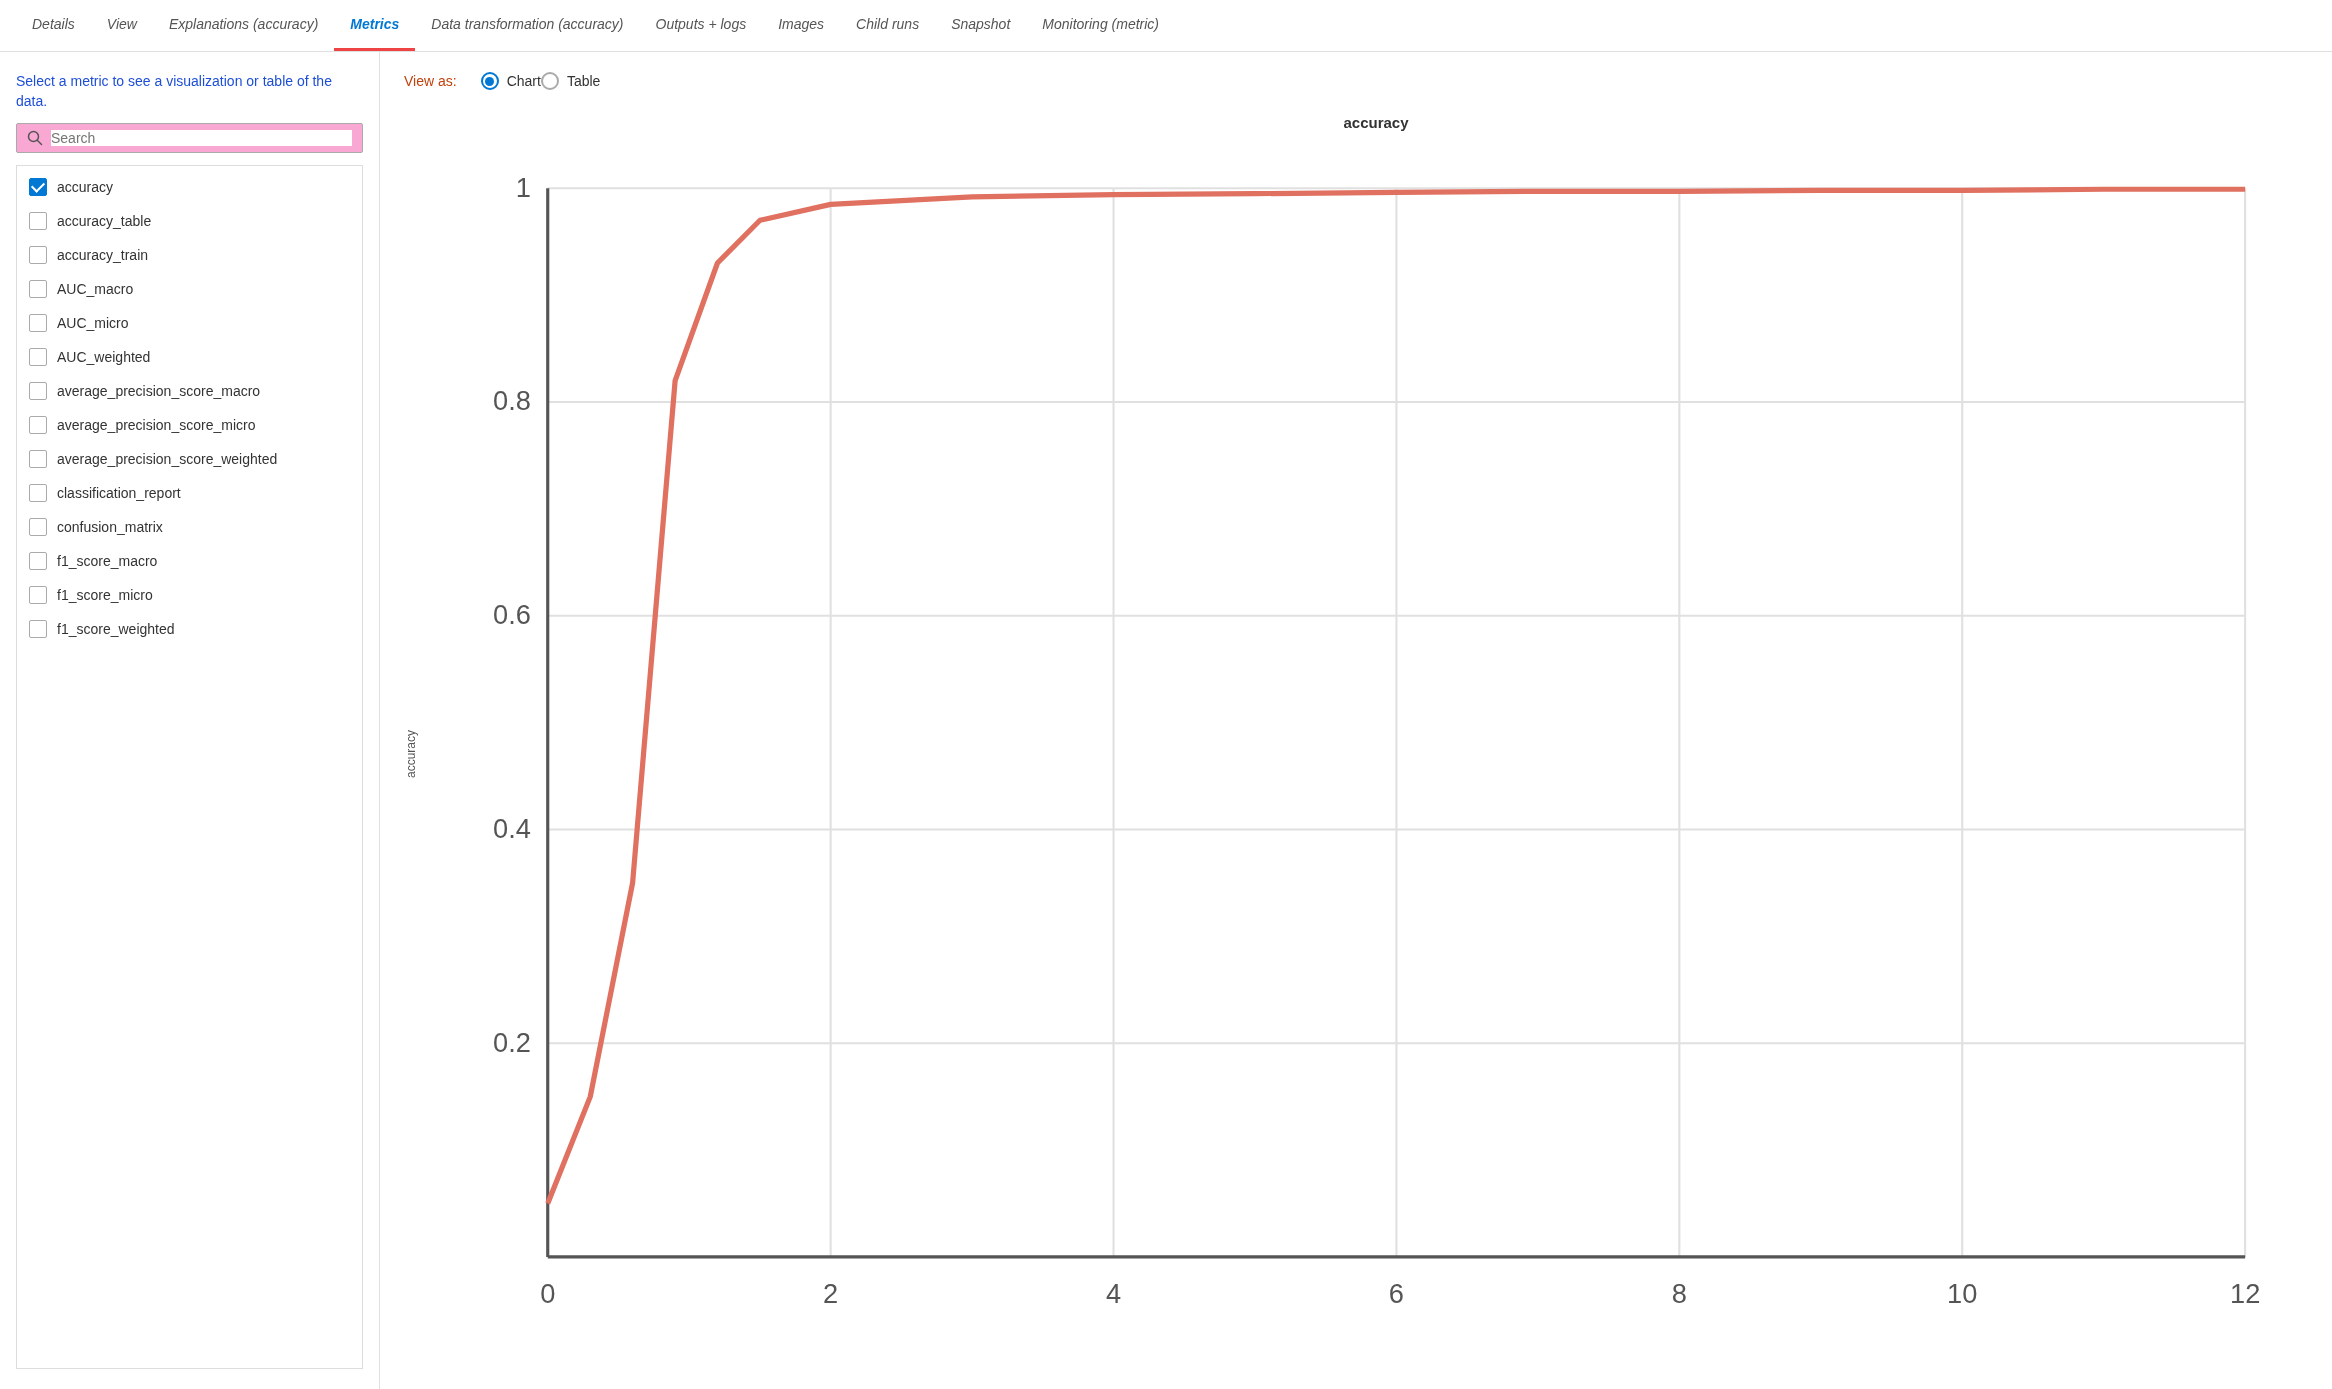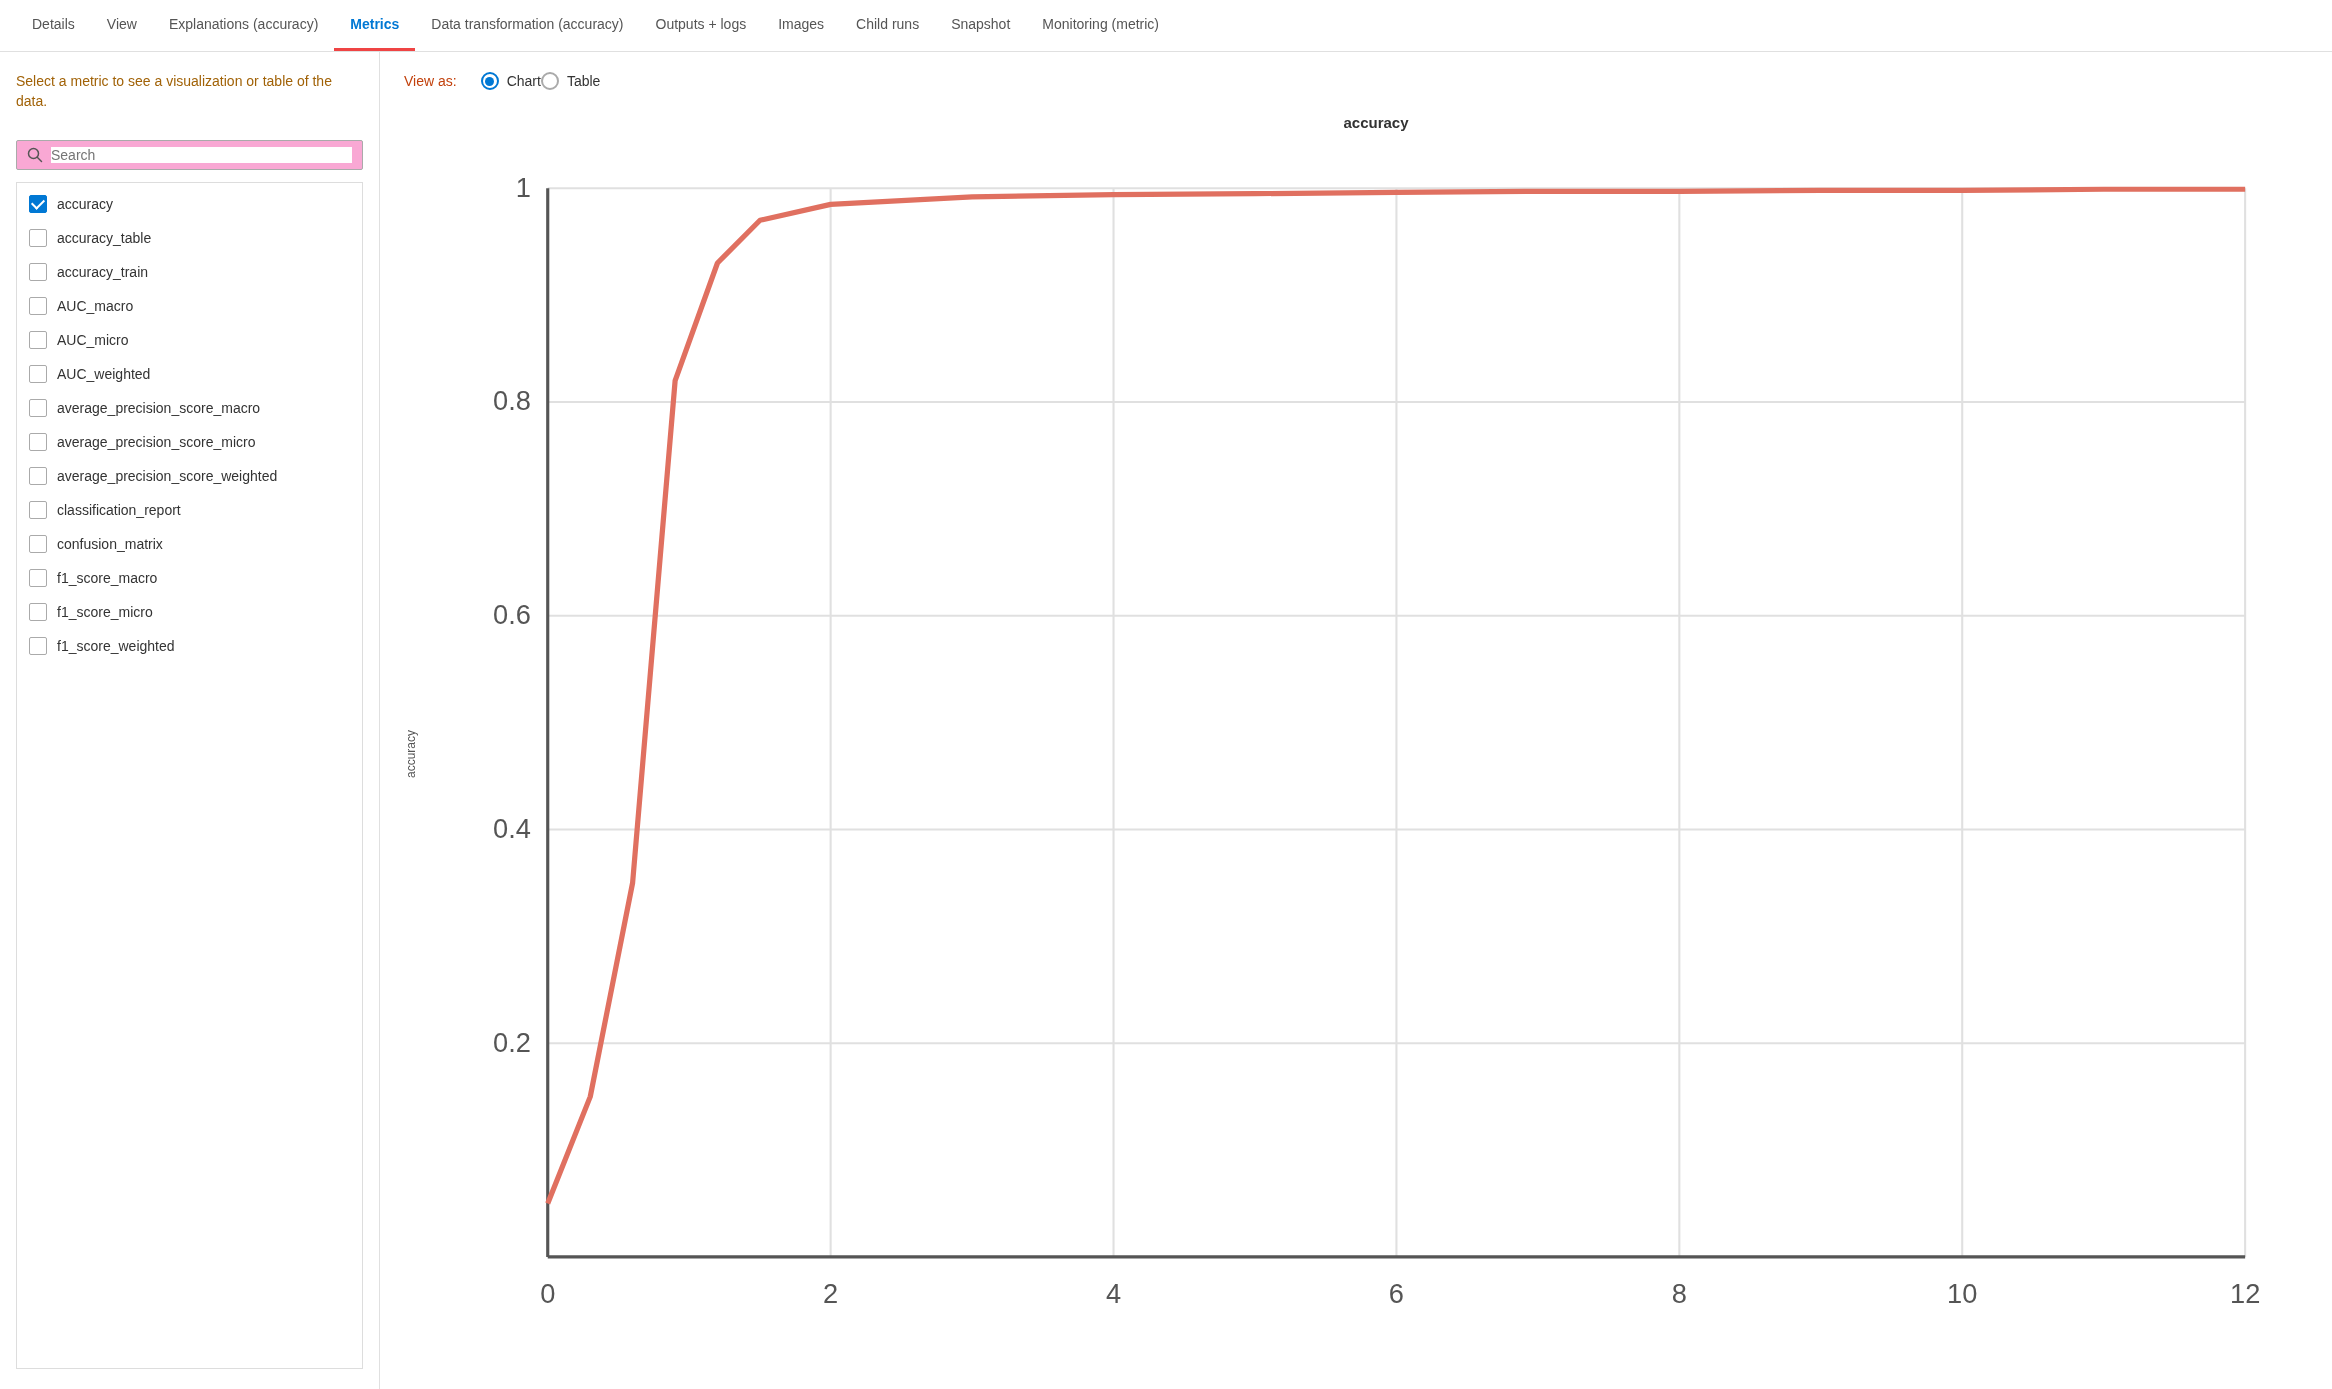--- a/index.html
+++ b/index.html
@@ -5,20 +5,21 @@
     * { box-sizing: border-box; margin: 0; padding: 0; }
     body { font-family: 'Segoe UI', Arial, sans-serif; font-size: 14px; color: #333; background: #fff; }
 
     
     .top-tabs {
       display: flex;
       align-items: center;
       border-bottom: 1px solid #e0e0e0;
       padding: 0 16px;
       height: 52px;
+      font-style: italic;
     }
     .top-tab {
       padding: 0 16px;
       height: 100%;
       display: flex;
       align-items: center;
       cursor: pointer;
       font-size: 14px;
       color: #555;
       border-bottom: 3px solid transparent;
@@ -40,22 +41,22 @@
     .sidebar {
       width: 380px;
       min-width: 380px;
       border-right: 1px solid #e0e0e0;
       padding: 20px 16px;
       display: flex;
       flex-direction: column;
     }
     .sidebar-description {
       font-size: 14px;
-      color: #a16207;
-      margin-bottom: 29px;
+      color: #1d4ed8;
+      margin-bottom: 12px;
       line-height: 1.4;
     }
     .search-box {
       display: flex;
       align-items: center;
       border: 1px solid #aaa;
       border-radius: 2px;
       padding: 6px 10px;
       margin-bottom: 12px;
       background: #f9a8d4;

